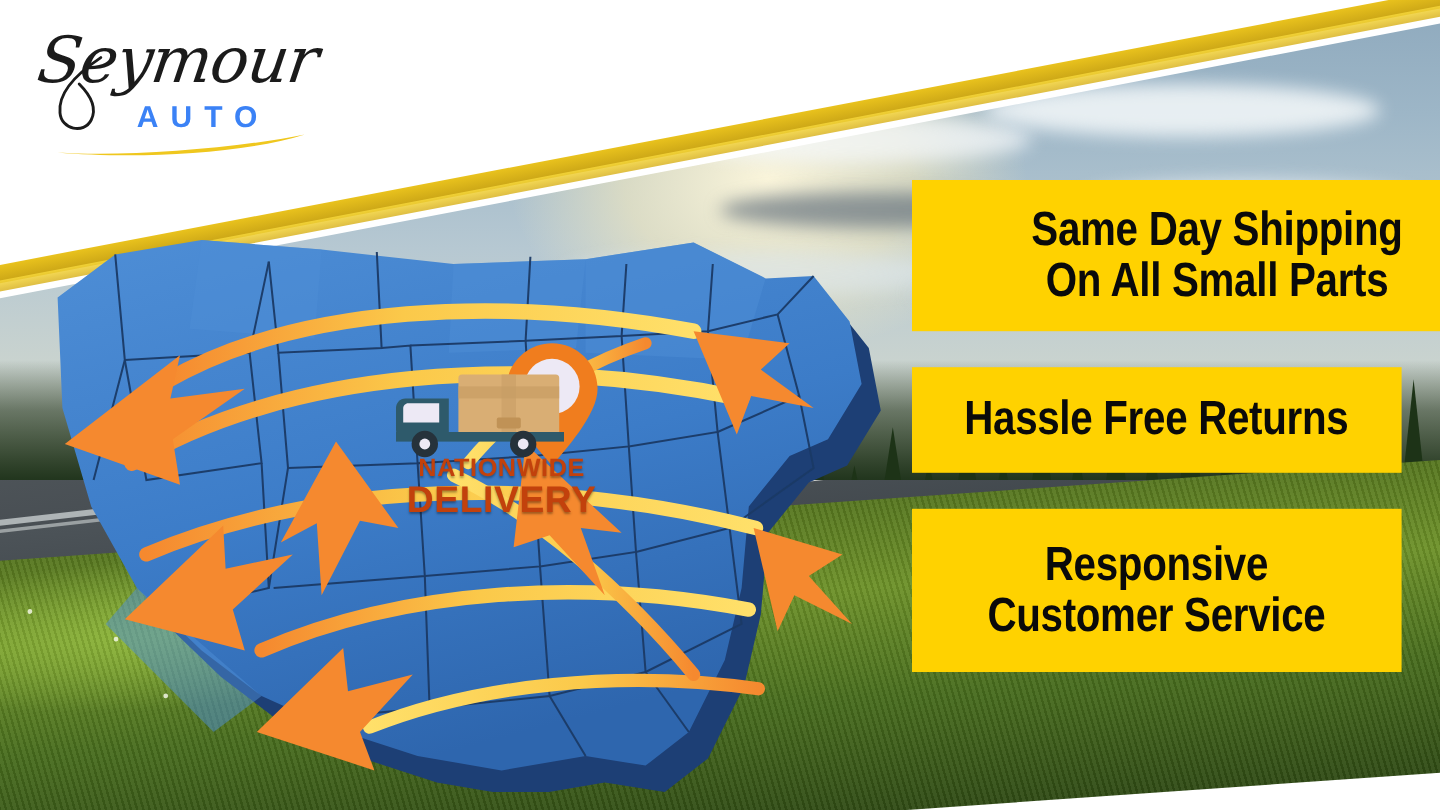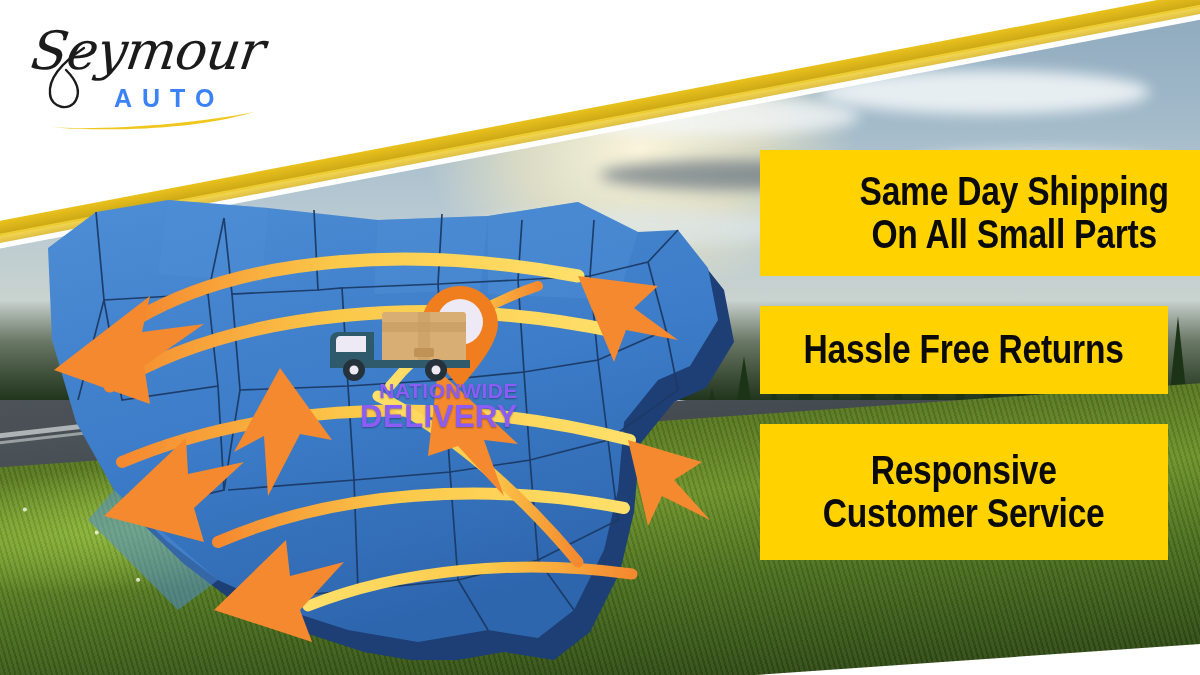--- a/index.html
+++ b/index.html
@@ -83,22 +83,22 @@
   .logoSwoosh{position:absolute;left:20px;top:92px;width:210px;height:22px;}
   .logoLoop{position:absolute;left:10px;top:28px;width:170px;height:78px;}
 
   
   .mapwrap{position:absolute;left:18px;top:190px;width:790px;height:470px;}
   .mapSvg{position:absolute;inset:0;width:100%;height:100%;}
 
   
   .badge{position:absolute;left:318px;top:280px;width:200px;height:170px;}
   .badgeText{
-    position:absolute;left:0;top:100px;width:200px;text-align:right;
-    color:#8b5cf6;font-weight:bold;line-height:1.02;
+    position:absolute;left:0;top:100px;width:200px;text-align:center;
+    color:#c2410c;font-weight:bold;line-height:1.02;
     text-shadow:0 1px 2px rgba(0,0,0,.35);
   }
   .badgeText .l1{display:block;font-size:21px;letter-spacing:.5px;}
   .badgeText .l2{display:block;font-size:31px;letter-spacing:.5px;}
 
   
   .callout{
     position:absolute;background:#FFD200;display:flex;align-items:center;
     justify-content:center;text-align:center;color:#0a0a0a;
     font-weight:bold;line-height:1.08;letter-spacing:-.3px;

